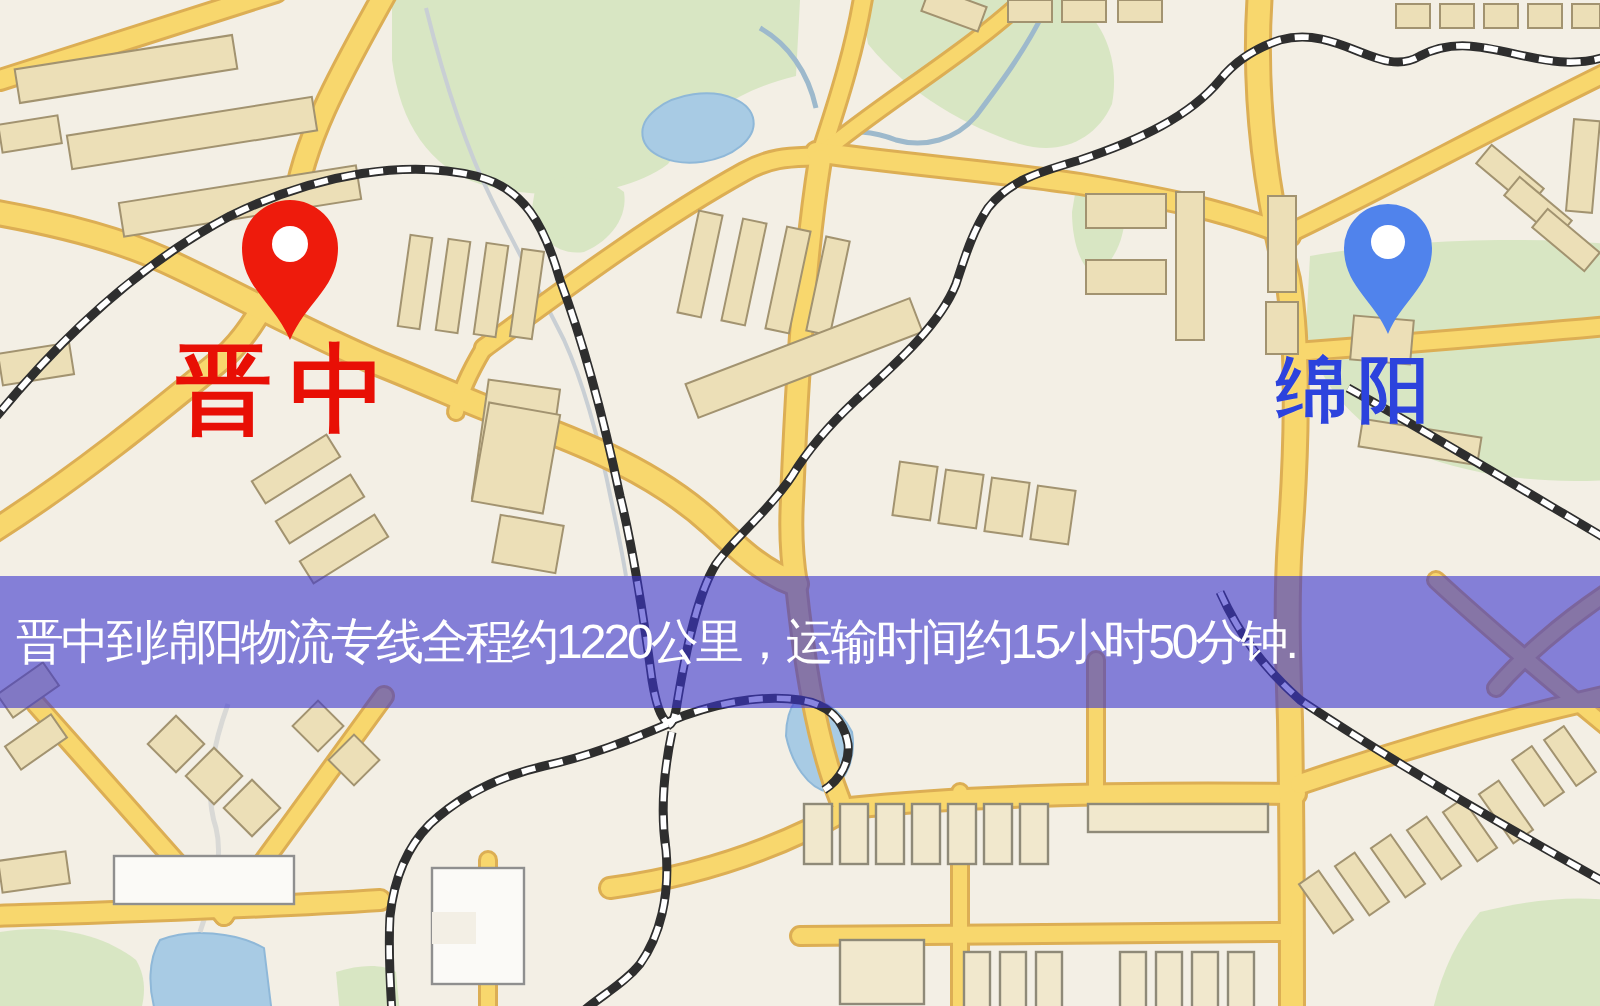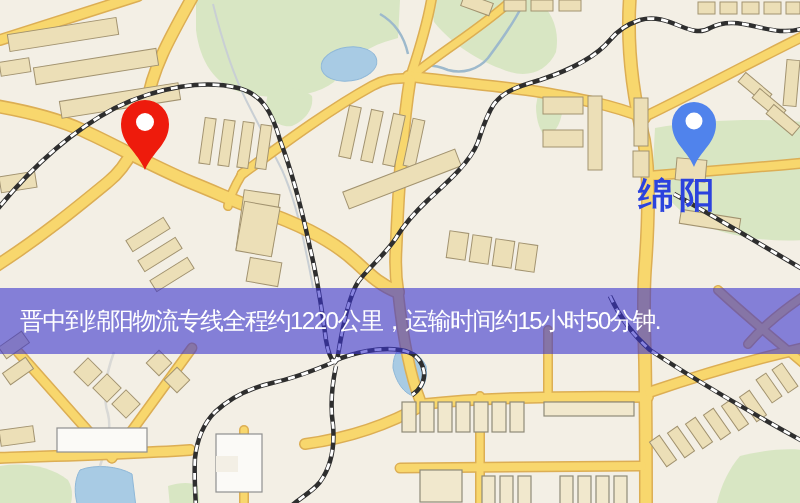--- a/index.html
+++ b/index.html
@@ -7,21 +7,21 @@
     position:relative;width:800px;height:503px;overflow:hidden;
     font-family:"Liberation Sans","DejaVu Sans",sans-serif;
     background:#f3efe5;
   }
   #map-svg{position:absolute;left:0;top:0;width:800px;height:503px;display:block;}
   #route-banner{
     position:absolute;left:0;top:288px;width:800px;height:66px;
     background:rgba(58,52,205,0.60);
     color:#ffffff;
     display:flex;align-items:center;
-    box-sizing:border-box;padding-left:20px;
+    box-sizing:border-box;padding-left:8px;
     font-size:24px;letter-spacing:-1.5px;
     white-space:nowrap;
     z-index:5;
   }
   .city-label{
     position:absolute;font-weight:bold;z-index:6;
     text-shadow:0 0 1px rgba(255,255,255,0.25);
     line-height:1;white-space:nowrap;
   }
   #origin-label{left:88px;top:172px;font-size:48px;letter-spacing:9px;color:#e80f05;}
@@ -212,14 +212,15 @@
     <g>
       <path d="M694,167 C687,150 672,143 672,124 A22,22 0 1 1 716,124 C716,143 701,150 694,167 Z" fill="#5083ec"></path>
       <circle cx="694" cy="121" r="8.5" fill="#ffffff"></circle>
     </g>
   </svg>
 
   <div id="route-banner">
     <span>晋中到绵阳物流专线全程约1220公里，运输时间约15小时50分钟.</span>
   </div>
 
+  <div id="origin-label" class="city-label" style="color: rgb(232, 15, 5);">晋中</div>
   <div id="dest-label" class="city-label" style="color: rgb(44, 67, 221);">绵阳</div>
 </div>
 
 </body></html>

